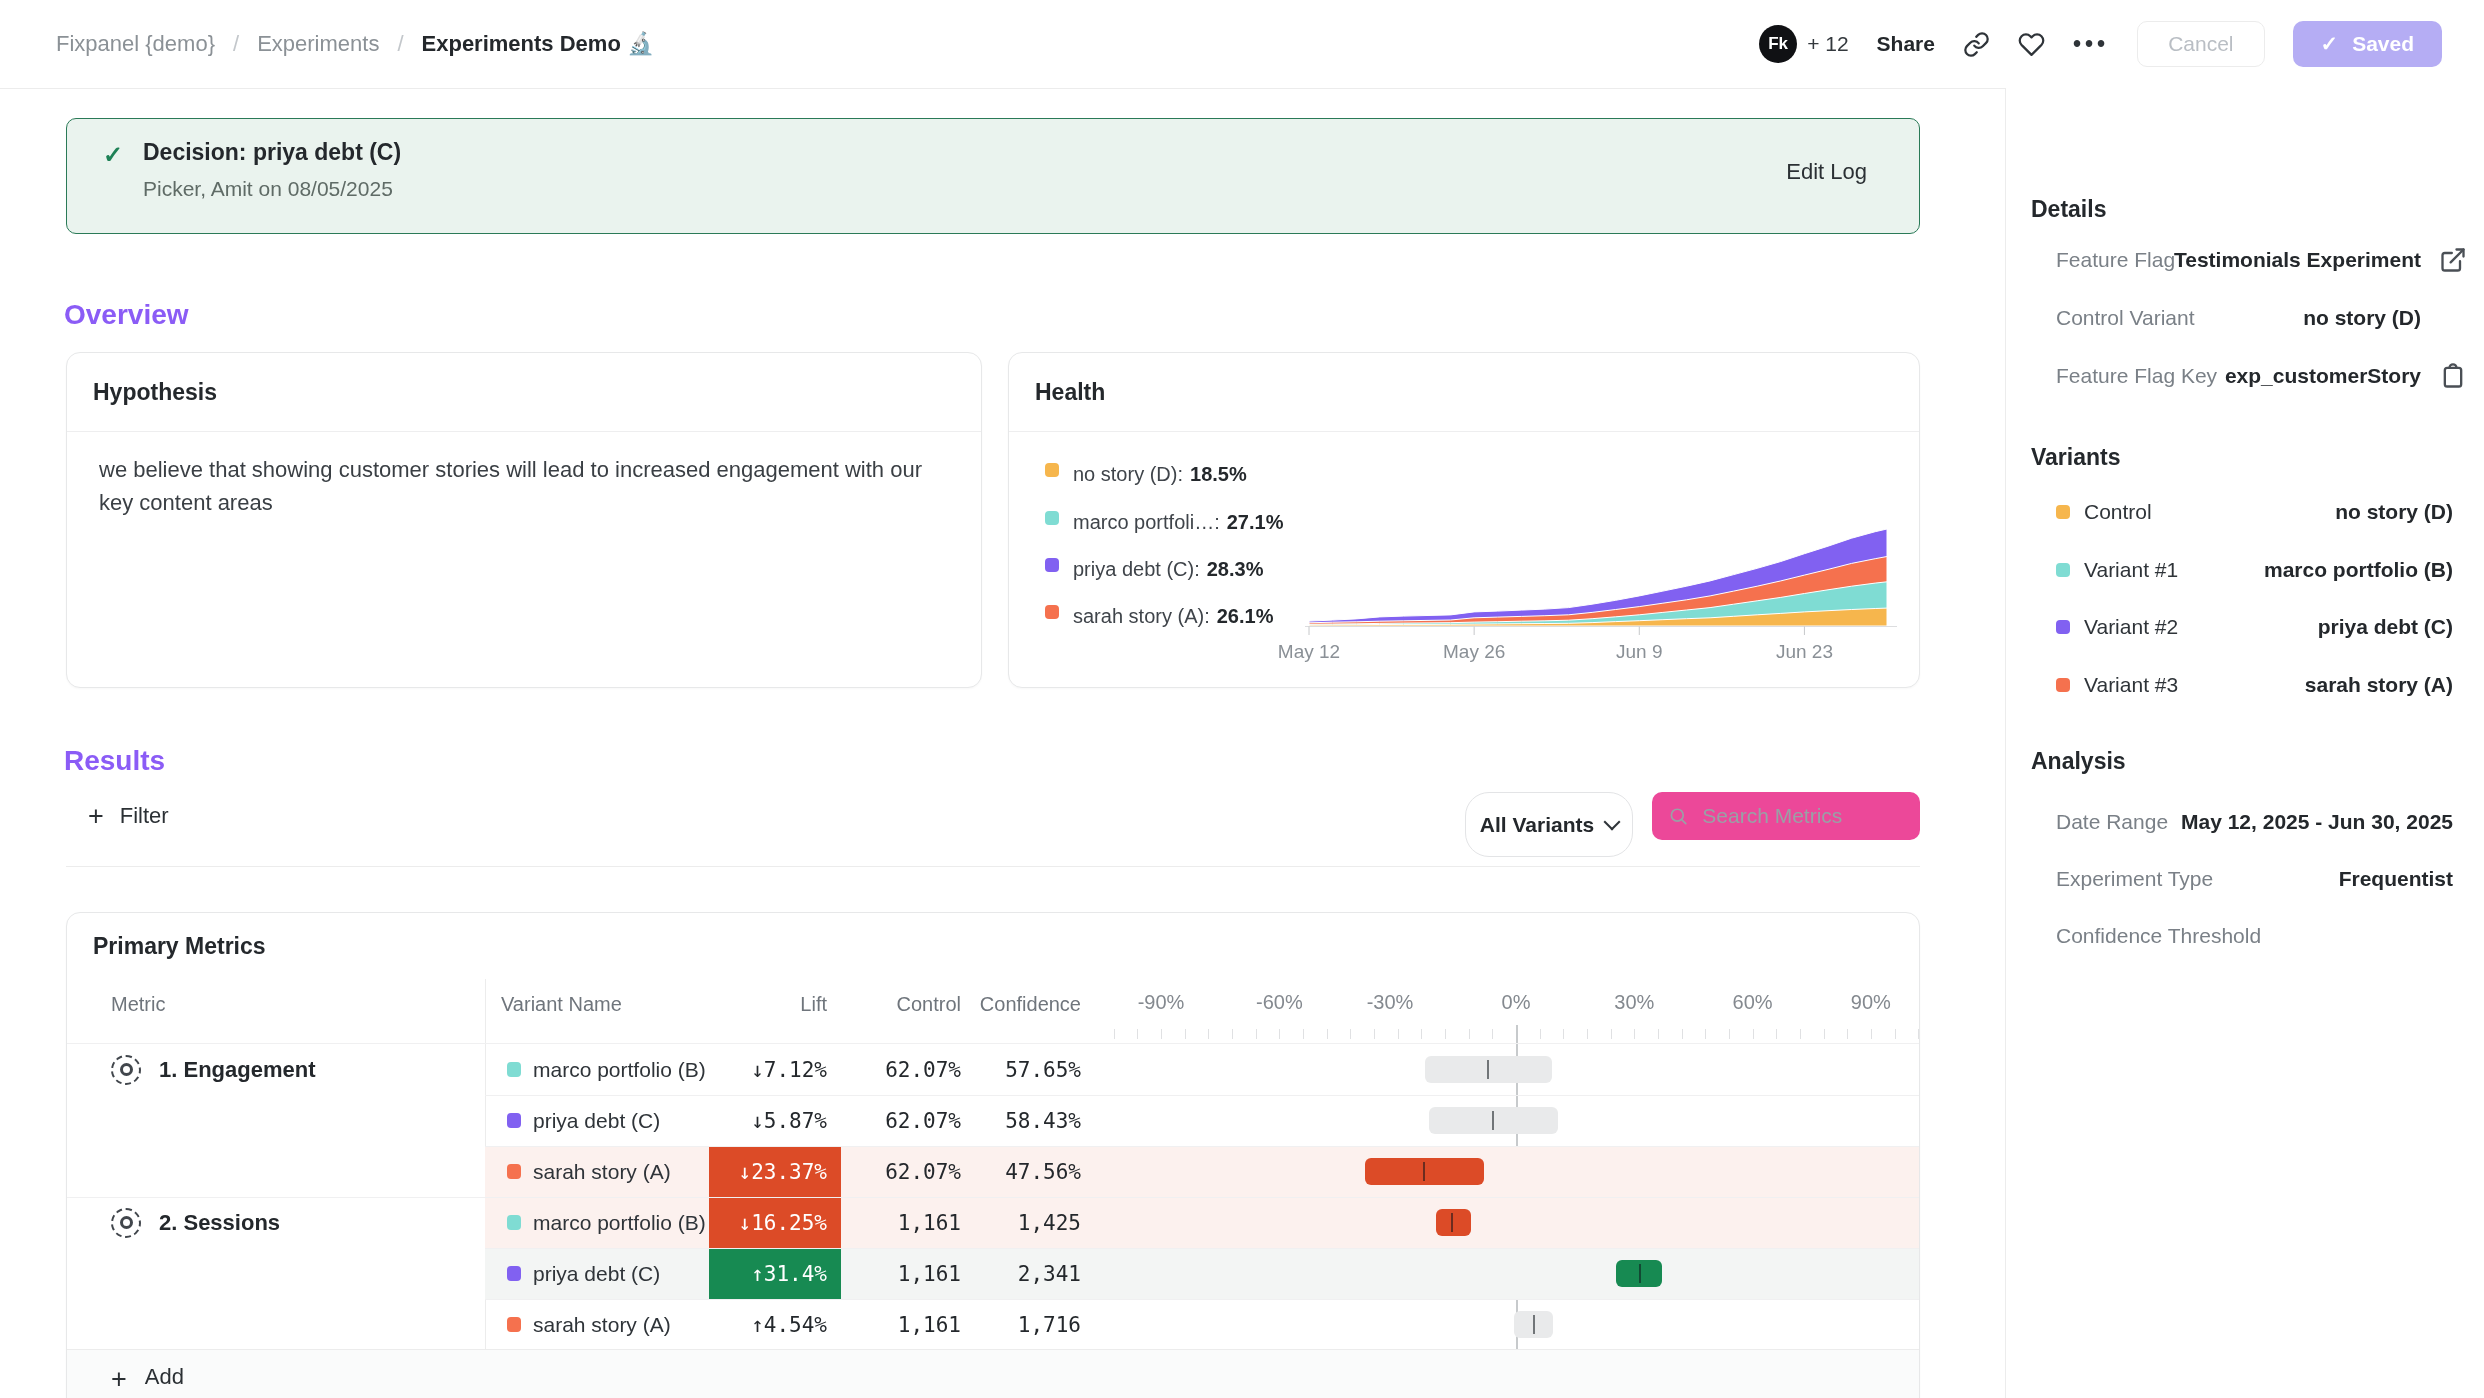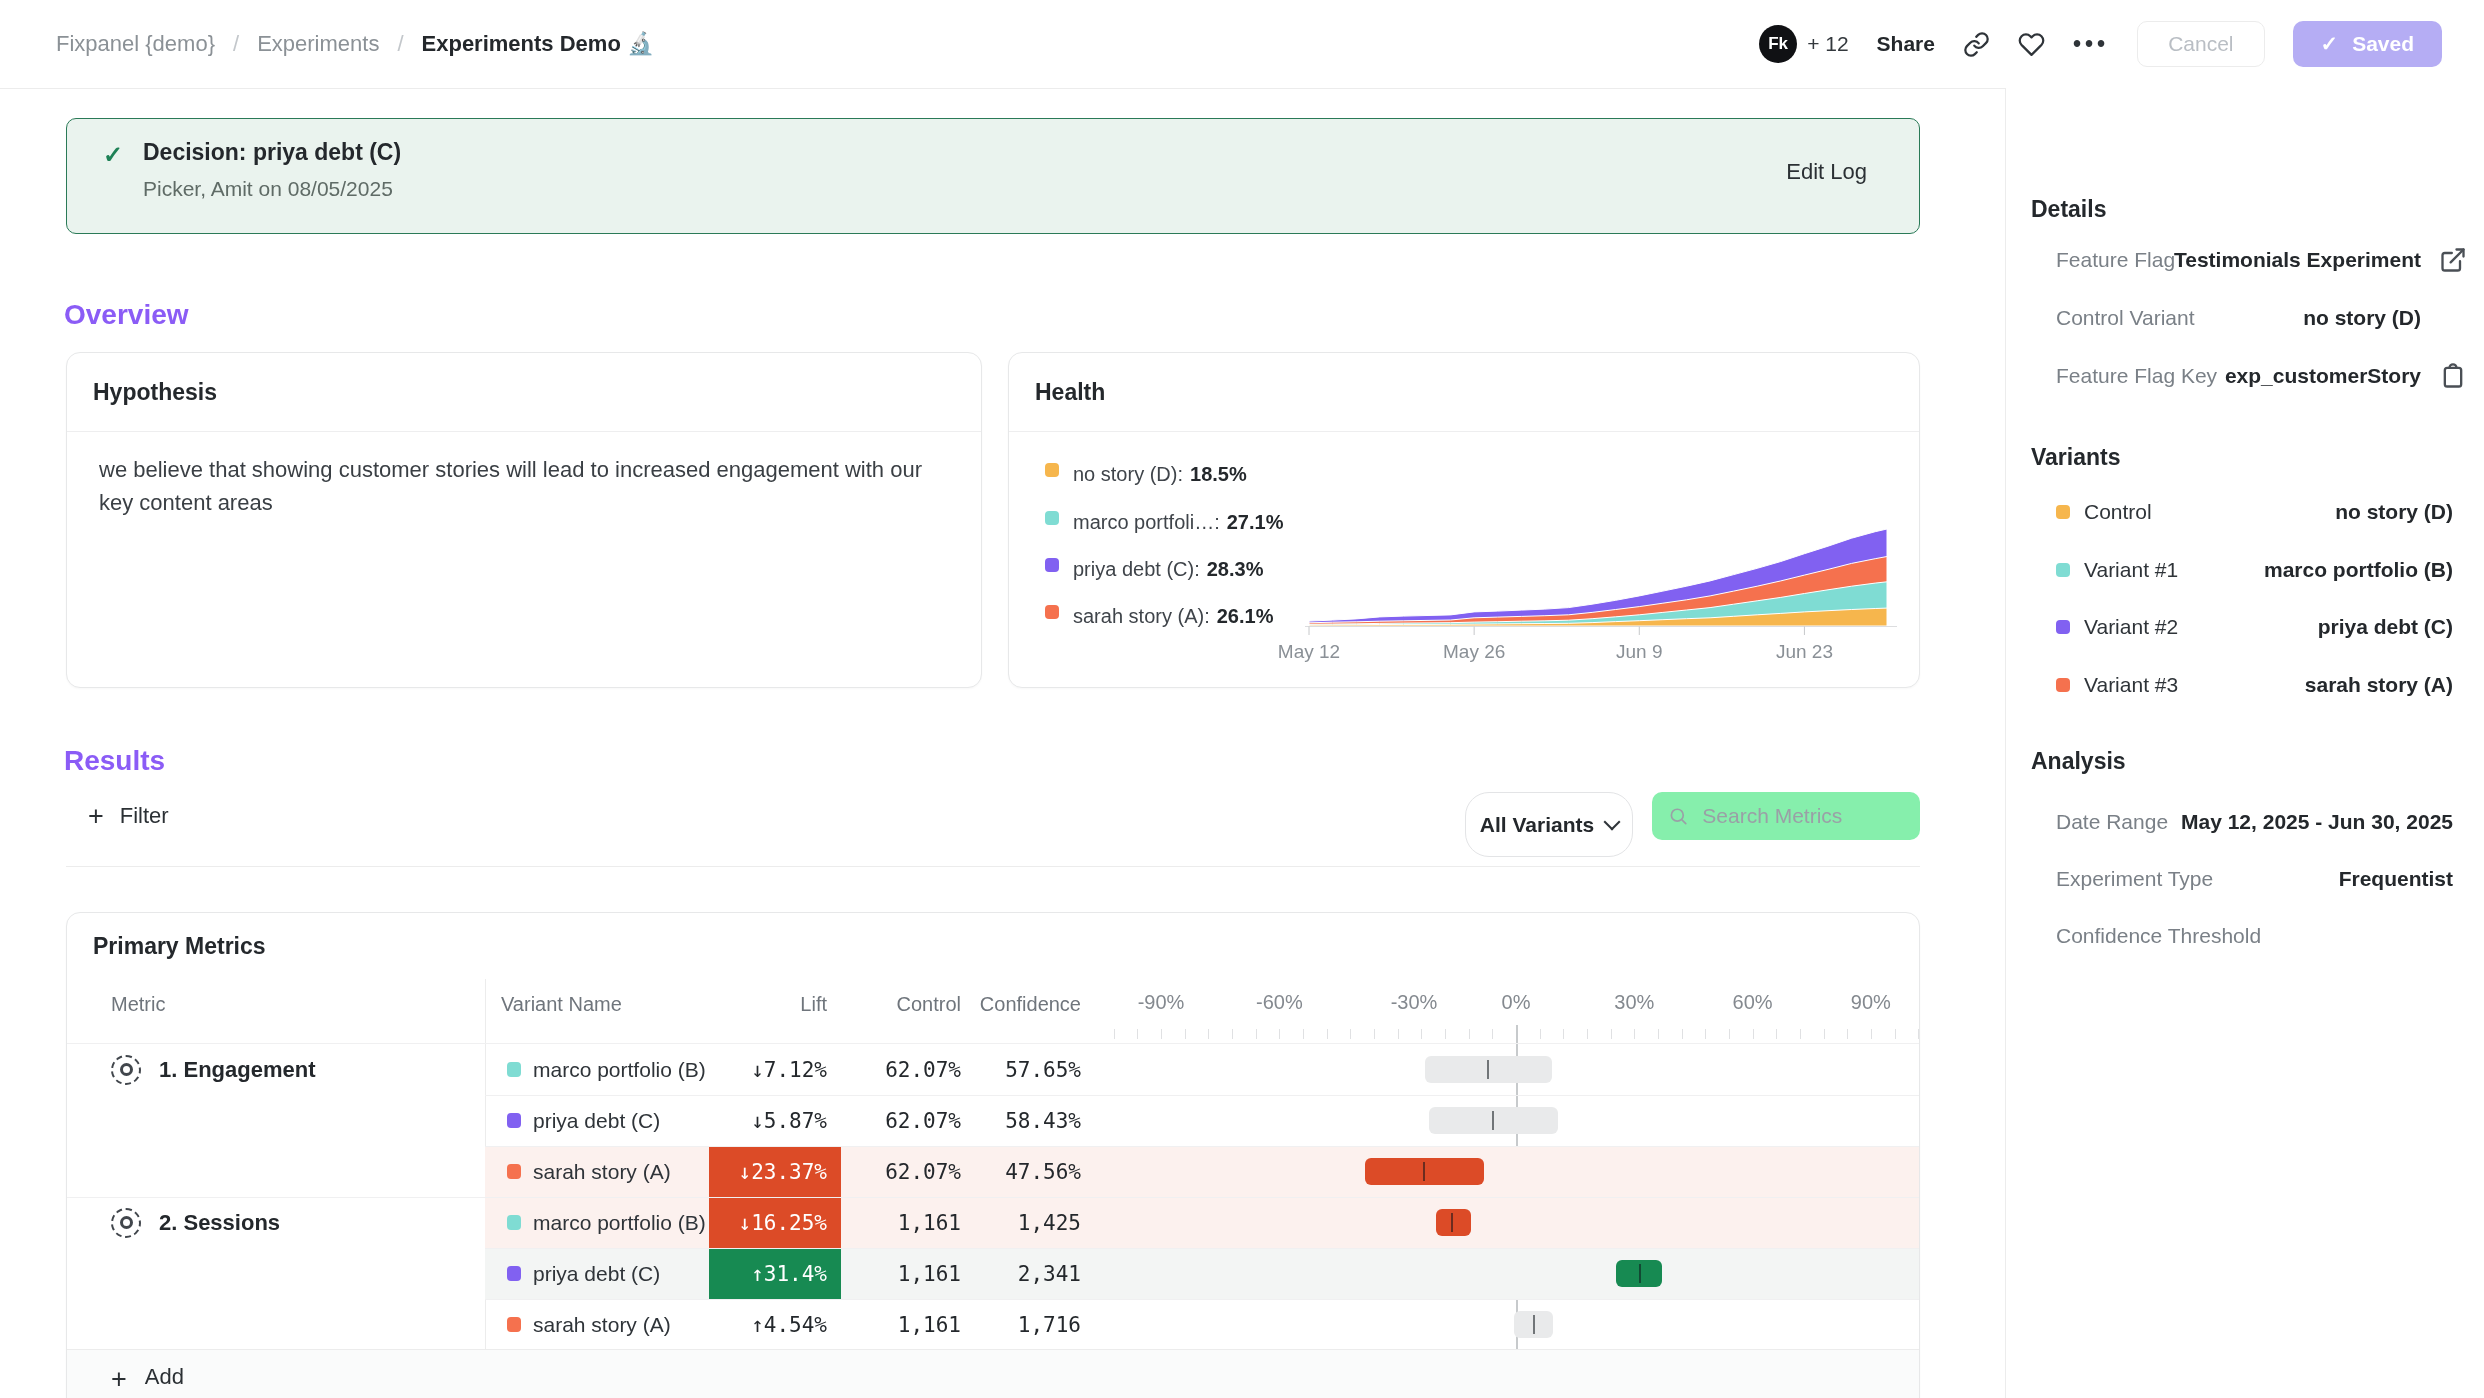--- a/index.html
+++ b/index.html
@@ -49,21 +49,21 @@
   .legend-value{font-size:20px;font-weight:700;color:#24282c;margin-left:7px;}
   .health-chart{position:absolute;left:296px;top:173px;width:592px;height:112px;}
   .health-xlabels{position:absolute;left:296px;top:288px;width:592px;height:24px;}
   .health-xlabels span{position:absolute;transform:translateX(-50%);font-size:19px;color:#8a9096;white-space:nowrap;}
 
   
   .filter-btn{position:absolute;left:88px;top:792px;height:48px;display:flex;align-items:center;gap:16px;font-size:22px;font-weight:500;color:#2b3034;cursor:pointer;}
   .plus-glyph{font-size:27px;font-weight:400;color:#2b3034;}
   .variants-dd{position:absolute;left:1465px;top:792px;width:168px;height:65px;border:1px solid #e3e4e6;border-radius:24px;background:#fff;display:flex;align-items:center;justify-content:center;gap:12px;font-size:21px;font-weight:700;color:#24282c;box-sizing:border-box;cursor:pointer;}
   .chevron{width:10px;height:10px;border-right:2px solid #2f3439;border-bottom:2px solid #2f3439;transform:rotate(45deg);margin-top:-5px;}
-  .search-box{position:absolute;left:1652px;top:792px;width:268px;height:48px;background:#86efac;border-radius:10px;display:flex;align-items:center;gap:12px;padding:0 16px;box-sizing:border-box;}
+  .search-box{position:absolute;left:1652px;top:792px;width:268px;height:48px;background:#ec4899;border-radius:10px;display:flex;align-items:center;gap:12px;padding:0 16px;box-sizing:border-box;}
   .search-box svg{width:24px;height:24px;stroke:#9aa0a6;stroke-width:2;fill:none;stroke-linecap:round;}
   .search-box input{border:none;background:transparent;outline:none;font-size:21px;color:#2f3439;width:100%;font-family:inherit;}
   .search-box input::placeholder{color:#9aa0a6;}
   .results-divider{position:absolute;left:66px;top:866px;width:1854px;height:1px;background:#ececec;}
 
   
   .card-pm{left:66px;top:912px;width:1854px;height:560px;overflow:hidden;}
   .pm-title{position:absolute;left:26px;top:20px;font-size:23px;font-weight:700;color:#24282c;}
   .pm-header{position:absolute;left:0;top:66px;width:100%;height:50px;display:grid;grid-template-columns:418px 224px 132px 130px 120px 1fr;align-items:center;color:#6f757c;font-size:20px;box-sizing:border-box;}
   .ph-metric{padding-left:44px;}
@@ -237,21 +237,21 @@
       <div class="ph-metric">Metric</div>
       <div class="ph-variant">Variant Name</div>
       <div class="ph-right ph-lift">Lift</div>
       <div class="ph-right ph-num">Control</div>
       <div class="ph-right ph-num">Confidence</div>
       <div></div>
     </div>
     <div id="pm-axis" class="pm-axis">
         <span style="left: 70px;">-90%</span>
         <span style="left: 188.42px;">-60%</span>
-        <span style="left: 323px;">-30%</span>
+        <span style="left: 299px;">-30%</span>
         <span style="left: 425px;">0%</span>
         <span style="left: 543.29px;">30%</span>
         <span style="left: 661.58px;">60%</span>
         <span style="left: 779.87px;">90%</span>
       </div>
     <div id="pm-ticks" class="pm-ticks">
         <i style="left: 22.814px;"></i>
         <i style="left: 46.472px;"></i>
         <i style="left: 70.13px;"></i>
         <i style="left: 93.788px;"></i>

